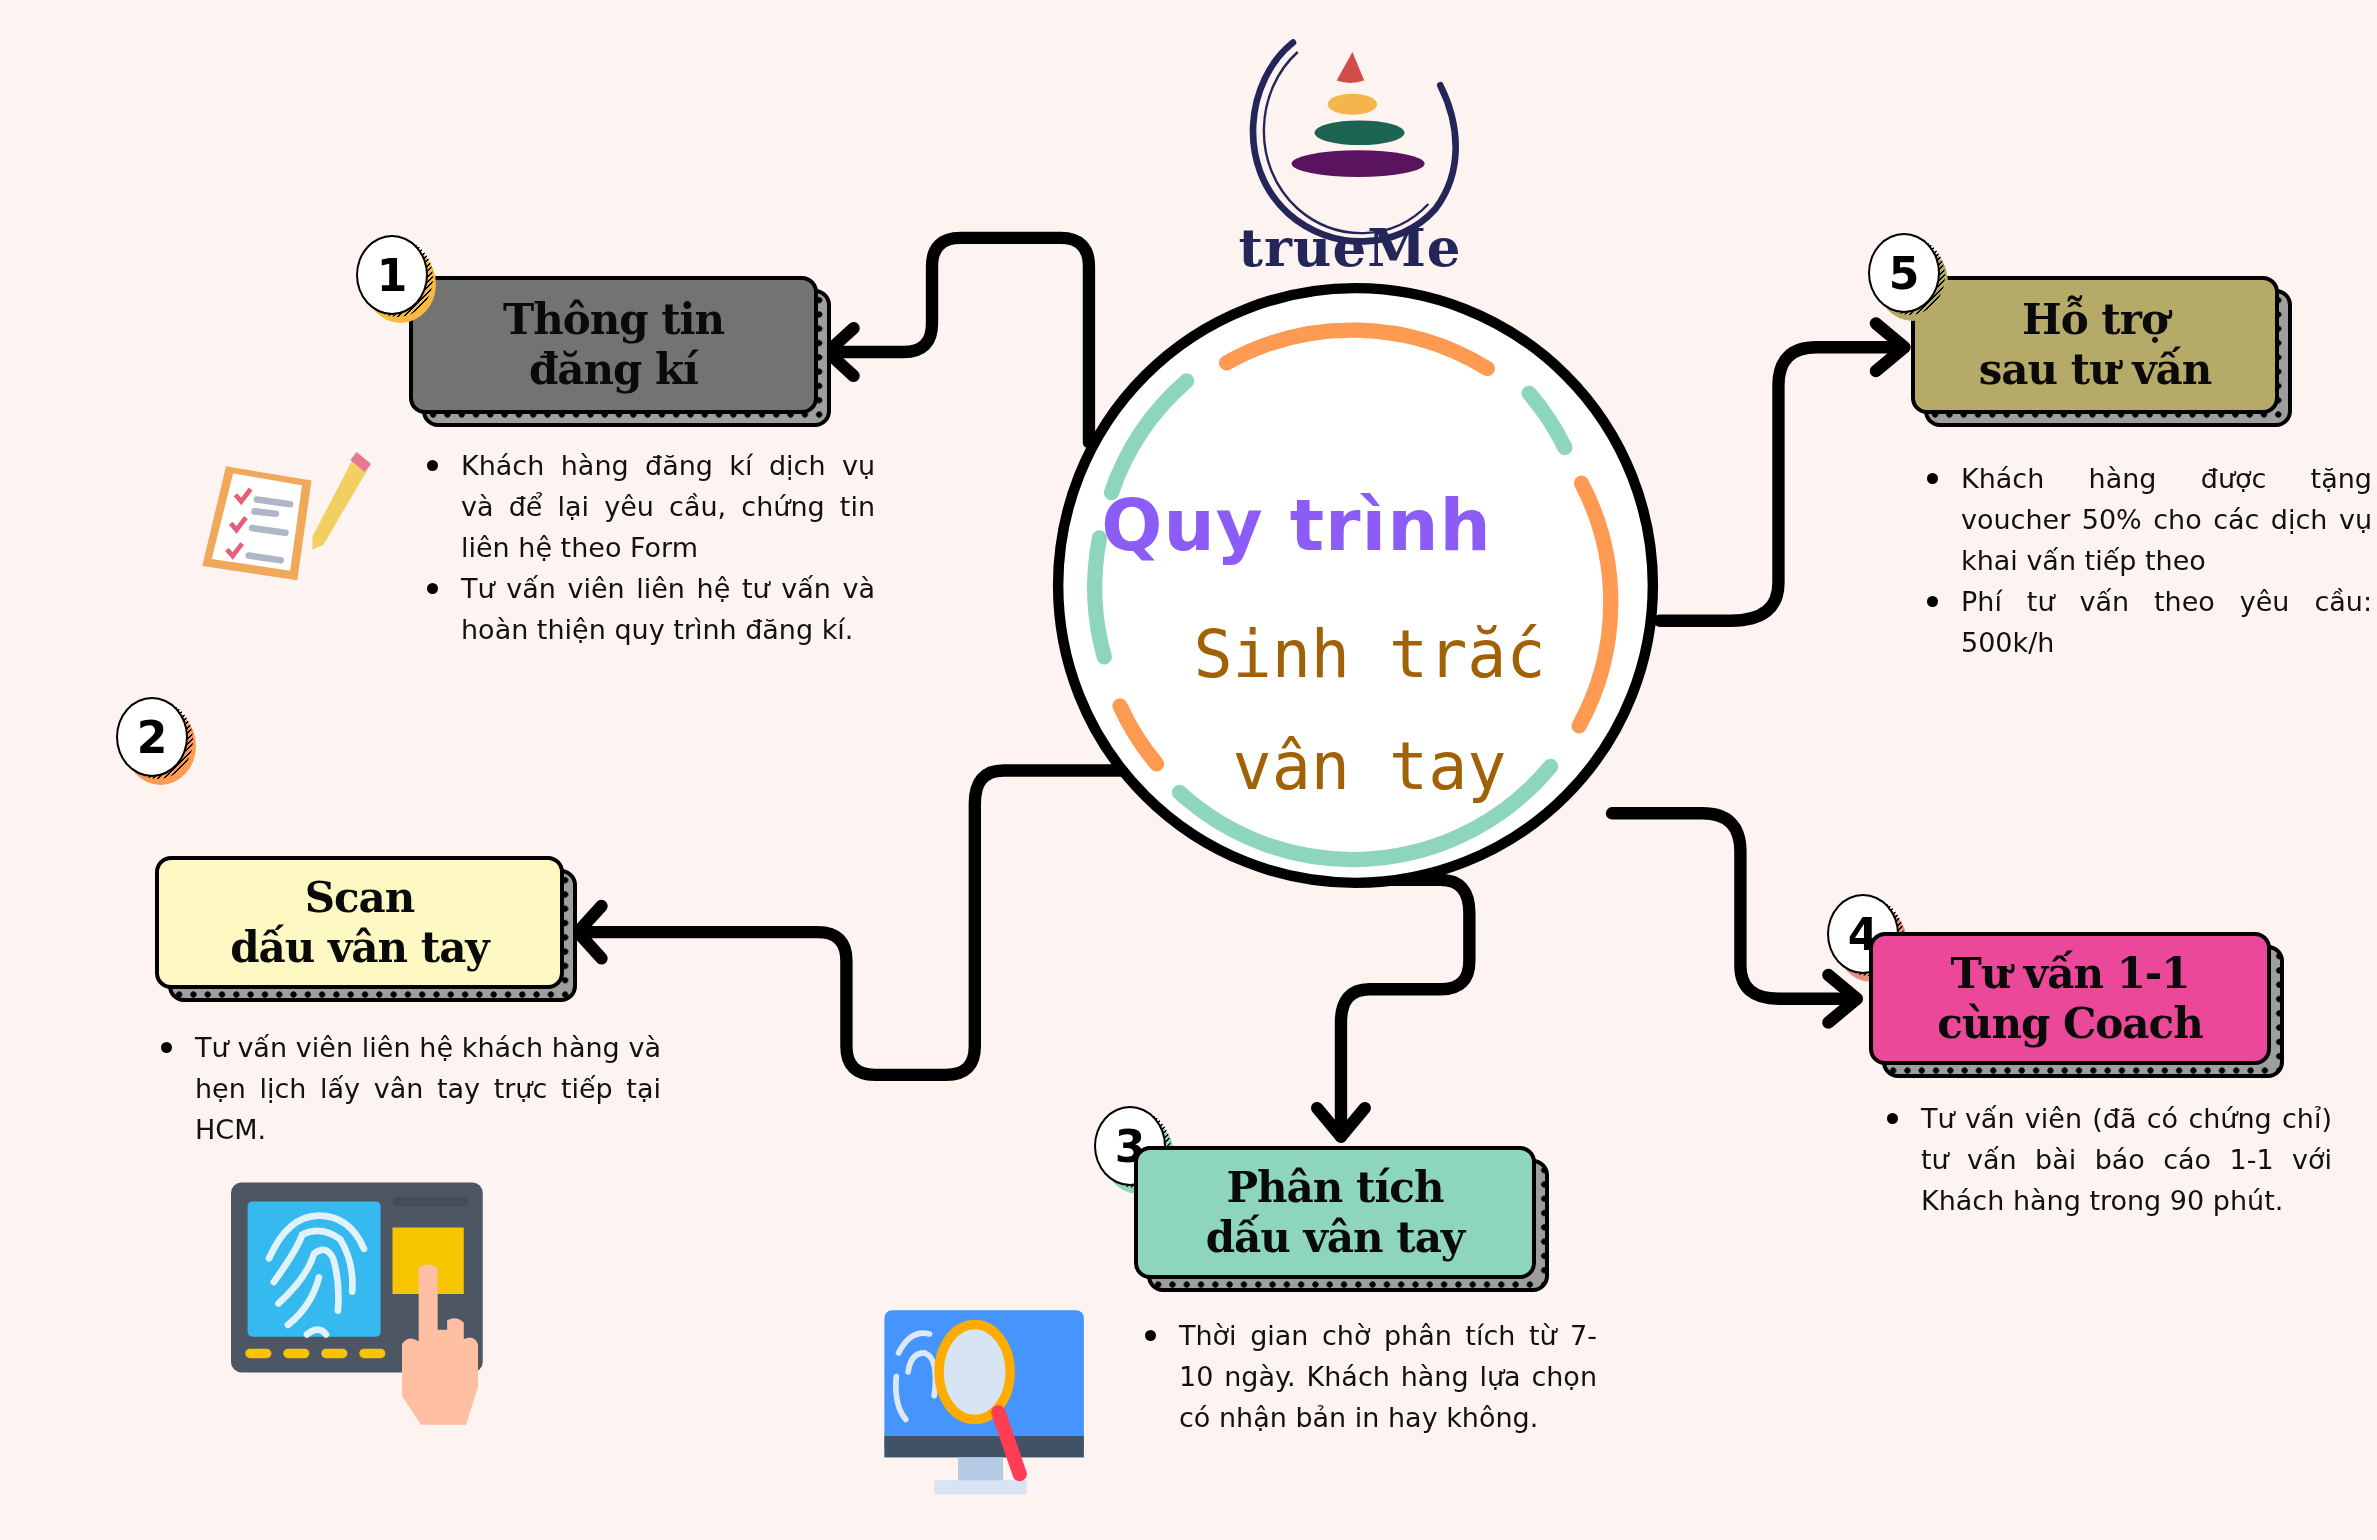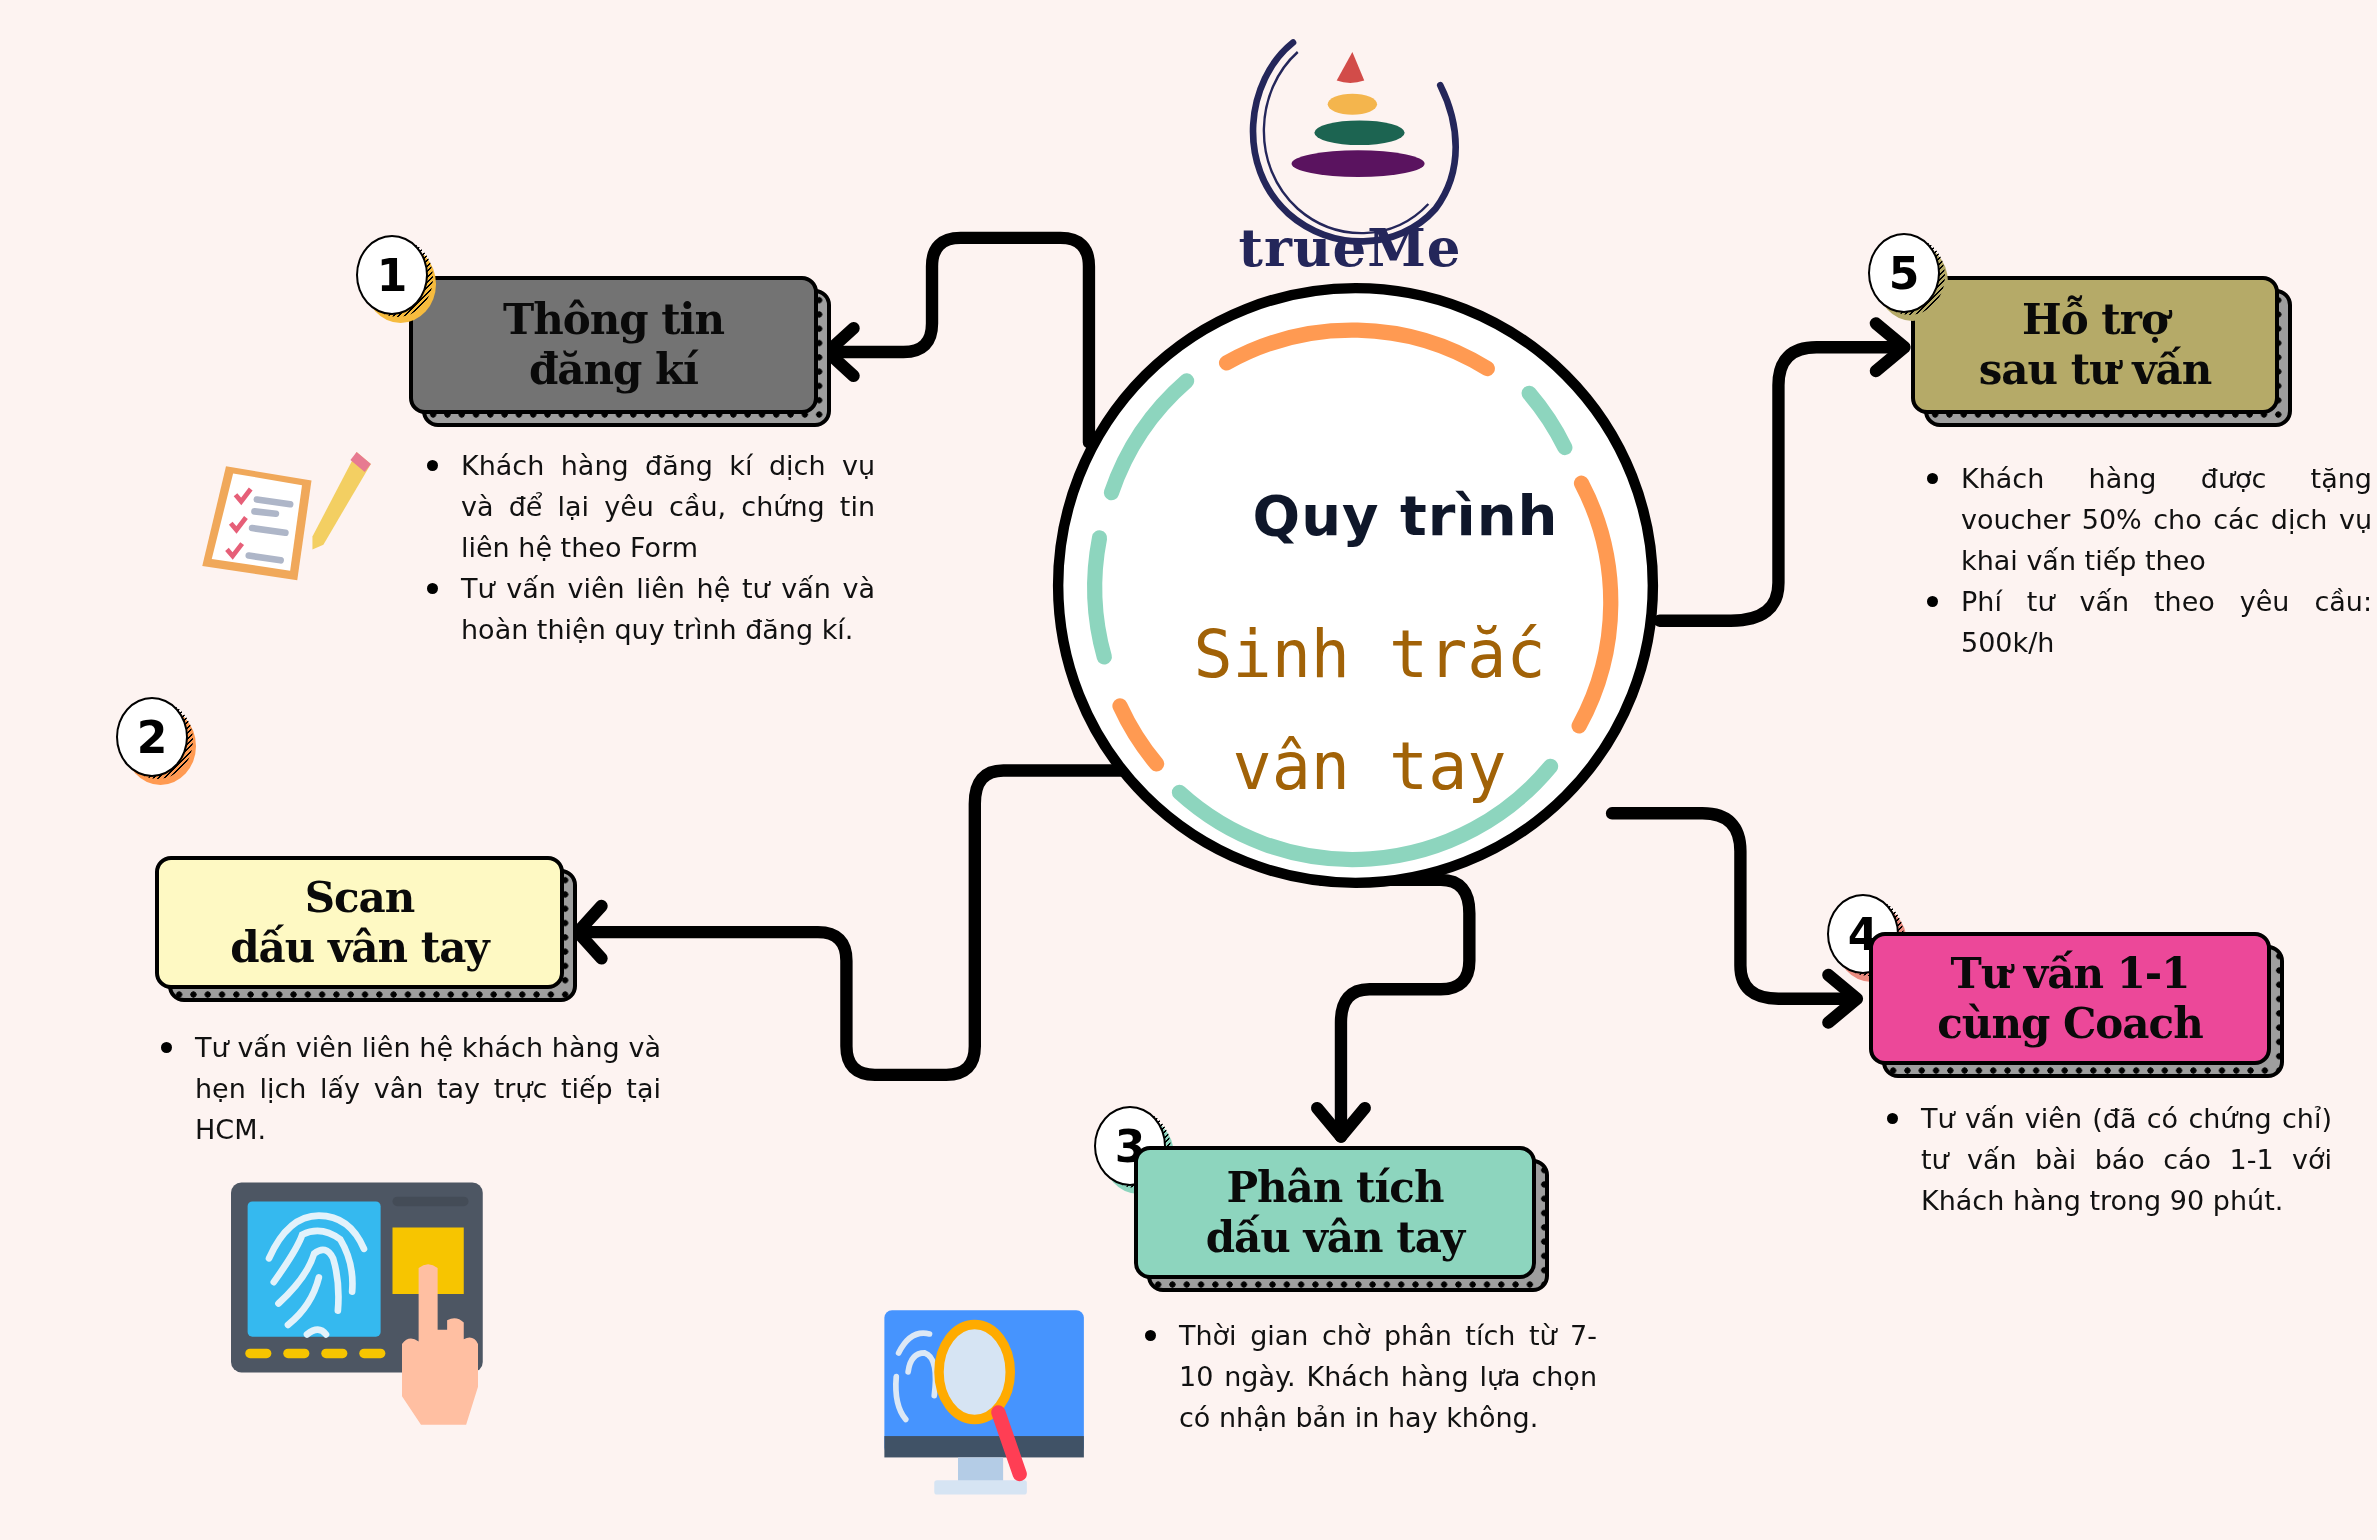--- a/index.html
+++ b/index.html
@@ -18,22 +18,22 @@
     left: 1217px; top: 216px; width: 266px; text-align: center;
     font-family: "DejaVu Serif", serif; font-weight: bold; font-size: 53px;
     color: #24265A; letter-spacing: 1px;
   }
 
   
   .hub {
     left: 1051px; top: 281px; width: 609px; height: 609px;
   }
   .hub-title {
-    left: 1101px; top: 483px; width: 609px; text-align: center;
-    font-family: "DejaVu Sans", sans-serif; font-weight: 900; font-size: 56px; color: #0f172a;
+    left: 992px; top: 483px; width: 609px; text-align: center;
+    font-family: "DejaVu Sans", sans-serif; font-weight: 900; font-size: 72px; color: #8b5cf6;
     letter-spacing: 1px;
   }
   .hub-sub {
     left: 1084px; top: 599px; width: 571px; text-align: center;
     font-family: "DejaVu Sans Mono", monospace; font-size: 65px; line-height: 112px; color: #a16207;
   }
 
   
   .step { position: absolute; }
   .step .shadow {

